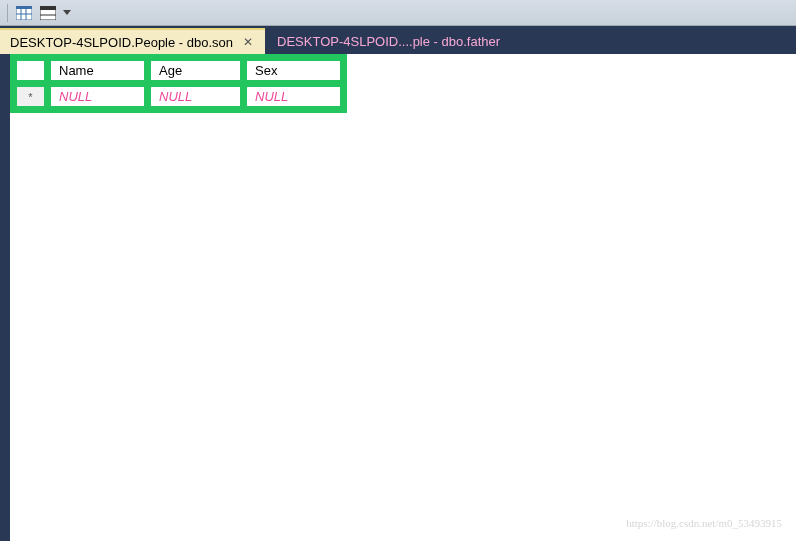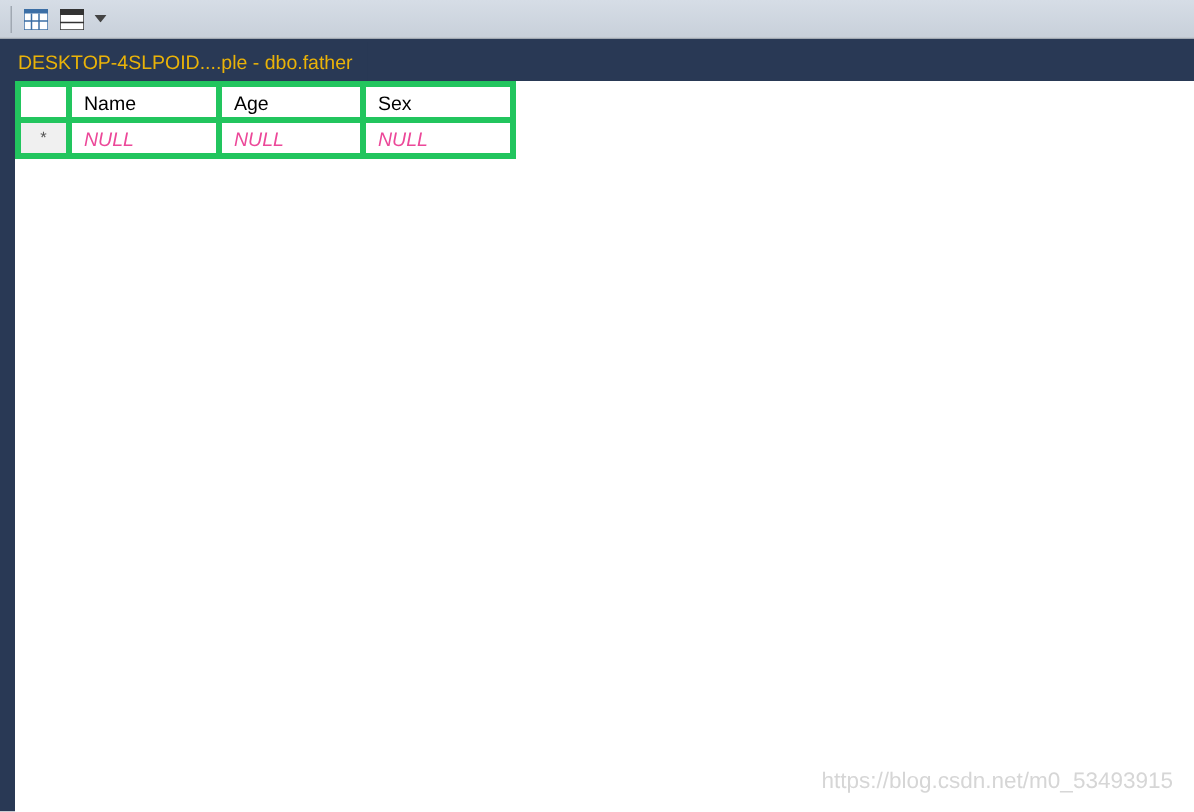--- a/index.html
+++ b/index.html
@@ -61,21 +61,21 @@
       cursor: pointer;
       position: relative;
     }
     .tab.active {
       background: #f5ecc6;
       color: #000;
       border-top: 2px solid #e8d77a;
     }
     .tab.inactive {
       background: #293955;
-      color: #eab308;
+      color: #f9a8d4;
       padding-left: 12px;
     }
     .tab-close {
       margin-left: 8px;
       width: 14px;
       height: 14px;
       display: flex;
       align-items: center;
       justify-content: center;
       font-size: 12px;
@@ -93,21 +93,21 @@
     .main-panel {
       flex: 1;
       background: #fff;
       position: relative;
     }
     .data-grid {
       border-collapse: collapse;
       font-size: 13px;
     }
     .data-grid th, .data-grid td {
-      border: 4px solid #22c55e;
+      border: 7px solid #22c55e;
       text-align: left;
       height: 24px;
       font-weight: normal;
     }
     .data-grid th {
       background: #fff;
       padding: 2px 8px;
       color: #000;
     }
     .row-header {
@@ -123,22 +123,22 @@
     .null-cell {
       font-style: italic;
       color: #ec4899;
       padding: 2px 8px;
     }
     .watermark {
       position: absolute;
       bottom: 12px;
       right: 14px;
       color: #d6d6d6;
-      font-size: 15px;
-      font-family: Liberation Sans, sans-serif;
+      font-size: 11px;
+      font-family: Liberation Serif, serif;
       pointer-events: none;
     }
   </style>
 </head>
 <body>
 
 <div class="top-toolbar">
   <div class="toolbar-sep"></div>
   <div class="toolbar-icon">
     <svg width="16" height="14" viewBox="0 0 16 14">
@@ -157,20 +157,24 @@
     </svg>
   </div>
   <div class="dropdown-arrow">
     <svg width="8" height="5" viewBox="0 0 8 5">
       <path d="M0 0 L8 0 L4 5 Z" fill="#444"></path>
     </svg>
   </div>
 </div>
 
 <div class="tab-bar">
+  <div class="tab active">
+    <span>DESKTOP-4SLPOID.People - dbo.son</span>
+    <span class="tab-close">✕</span>
+  </div>
   <div class="tab inactive">
     <span>DESKTOP-4SLPOID....ple - dbo.father</span>
   </div>
 </div>
 
 <div class="content-area">
   <div class="left-gutter"></div>
   <div class="main-panel">
     <table class="data-grid">
       <thead>

